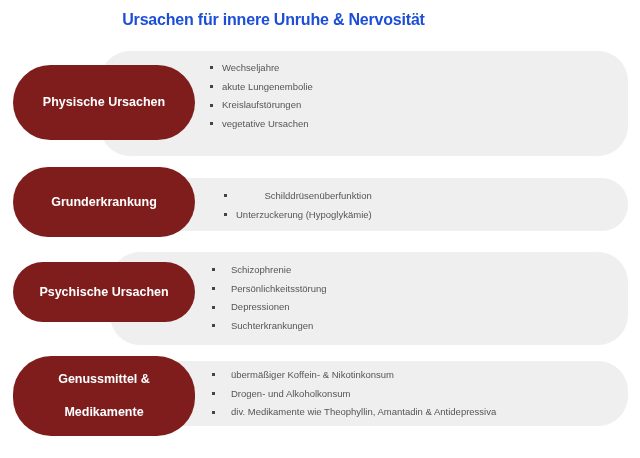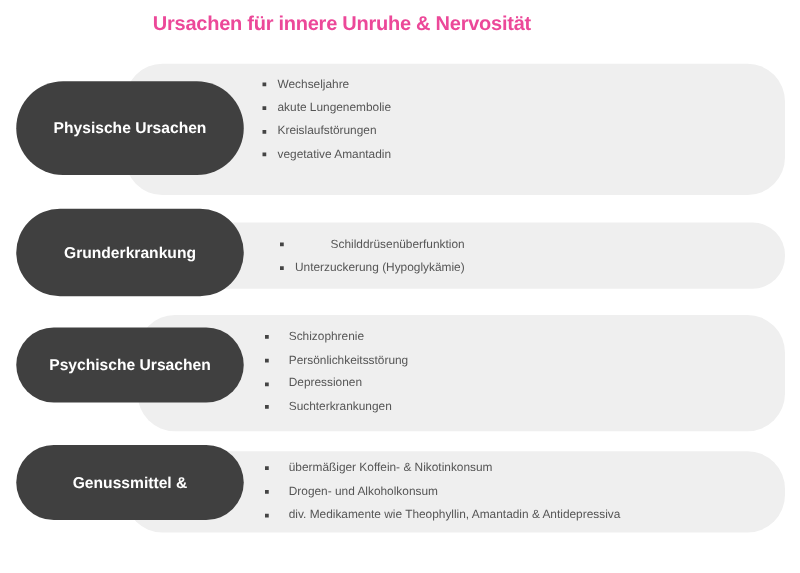--- a/index.html
+++ b/index.html
@@ -1,38 +1,38 @@
 <!DOCTYPE html>
 <html><head>
 <meta charset="utf-8">
 <style>
   html, body { margin:0; padding:0; background:#ffffff; }
   body { width:640px; height:458px; position:relative; overflow:hidden; font-family:"Liberation Sans", sans-serif; }
-  .title { position:absolute; left:0; top:11px; width:547px; text-align:center; font-size:16px; font-weight:bold; color:#ec4899; letter-spacing:-0.2px; }
+  .title { position:absolute; left:0; top:11px; width:547px; text-align:center; font-size:16px; font-weight:bold; color:#1d4ed8; letter-spacing:-0.2px; }
   .panel { position:absolute; background:#efefef; border-radius:30px; }
-  .pill { position:absolute; left:13px; width:182px; background:#404040; border-radius:38px; display:flex; align-items:center; justify-content:center; text-align:center; color:#ffffff; font-weight:bold; font-size:12.5px; line-height:17px; }
+  .pill { position:absolute; left:13px; width:182px; background:#7f1d1d; border-radius:38px; display:flex; align-items:center; justify-content:center; text-align:center; color:#ffffff; font-weight:bold; font-size:12.5px; line-height:17px; }
   .list { position:absolute; margin:0; padding:0; list-style:none; font-size:9.5px; color:#555555; }
   .list li { position:relative; padding-left:12px; white-space:nowrap; }
   .list li::before { content:""; position:absolute; left:0; top:50%; width:3px; height:3px; margin-top:-2px; background:#444444; }
   .list.wide li { padding-left:19px; }
 </style>
 </head>
 <body>
 
 <div class="title">Ursachen für innere Unruhe &amp; Nervosität</div>
 
 <div class="panel" style="left:100px; top:51px; width:528px; height:105px;"></div>
 <div class="pill" style="top:65px; height:75px;">
   <span>Physische Ursachen</span>
 </div>
 <ul class="list" style="left:210px; top:59px; line-height:18.7px;">
   <li>Wechseljahre</li>
   <li>akute Lungenembolie</li>
   <li>Kreislaufstörungen</li>
-  <li>vegetative Amantadin</li>
+  <li>vegetative Ursachen</li>
 </ul>
 
 <div class="panel" style="left:100px; top:178px; width:528px; height:53px; border-radius:26px;"></div>
 <div class="pill" style="top:167px; height:70px;">
   <span>Grunderkrankung</span>
 </div>
 <ul class="list" style="left:224px; top:187px; line-height:18.5px;text-align:right;">
   <li>Schilddrüsenüberfunktion</li>
   <li>Unterzuckerung (Hypoglykämie)</li>
 </ul>
@@ -42,20 +42,21 @@
   <span>Psychische Ursachen</span>
 </div>
 <ul class="list wide" style="left:212px; top:261px; line-height:18.7px;">
   <li>Schizophrenie</li>
   <li>Persönlichkeitsstörung</li>
   <li>Depressionen</li>
   <li>Suchterkrankungen</li>
 </ul>
 
 <div class="panel" style="left:100px; top:361px; width:528px; height:65px;"></div>
-<div class="pill" style="top:356px; height:60px; flex-direction:column;gap:16px;">
+<div class="pill" style="top:356px; height:80px; flex-direction:column;gap:16px;">
   <span>Genussmittel &amp;</span>
+  <span>Medikamente</span>
 </div>
 <ul class="list wide" style="left:212px; top:366px; line-height:18.7px;">
   <li>übermäßiger Koffein- &amp; Nikotinkonsum</li>
   <li>Drogen- und Alkoholkonsum</li>
   <li>div. Medikamente wie Theophyllin, Amantadin &amp; Antidepressiva</li>
 </ul>
 
 </body></html>

